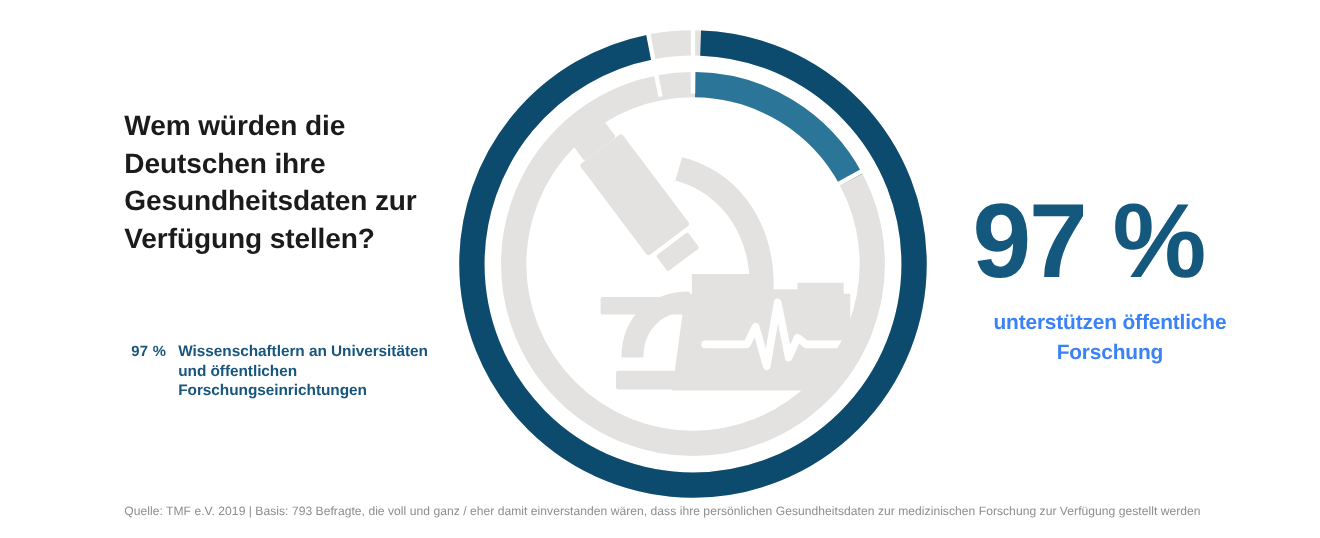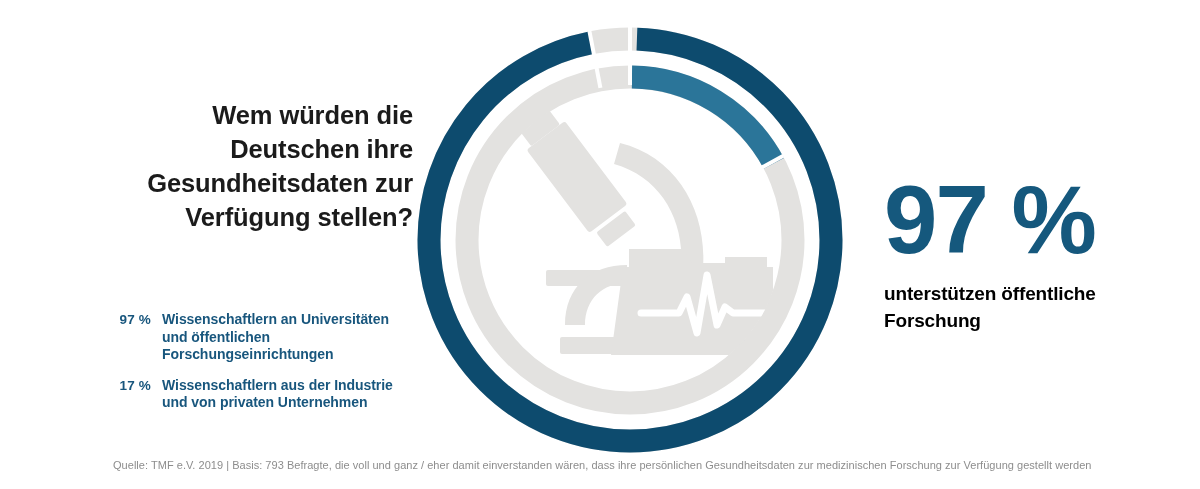--- a/index.html
+++ b/index.html
@@ -24,21 +24,20 @@
     width: 300px;
   }
   #headline {
     font-size: 25.5px;
     line-height: 34px;
     font-weight: bold;
     color: #1b1b1b;
     letter-spacing: -0.1px;
     margin: 0;
     white-space: pre-line;
-    text-align: right;
   }
 
   #legend {
     position: absolute;
     left: 113px;
     top: 311px;
     width: 320px;
   }
   .legend-row {
     display: flex;
@@ -88,24 +87,25 @@
     color: #15587d;
     line-height: 96px;
     letter-spacing: -2px;
     white-space: pre;
     margin: 0;
   }
   #stat-caption {
     margin-top: 12px;
     font-size: 19px;
     font-weight: bold;
-    color: #000000;
+    color: #3b82f6;
     line-height: 27px;
     white-space: pre-line;
     letter-spacing: -0.15px;
+    text-align: center;
   }
 
   
   #footnote {
     position: absolute;
     left: 113px;
     top: 459px;
     font-size: 11px;
     color: #8d8d8d;
     letter-spacing: 0.03px;
@@ -124,25 +124,20 @@
 </div>
 
 <div id="legend">
 
   <div class="legend-row">
     <span class="legend-pct">97 %</span>
     <span class="legend-text">Wissenschaftlern an Universitäten
 und öffentlichen Forschungseinrichtungen</span>
   </div>
 
-  <div class="legend-row">
-    <span class="legend-pct">17 %</span>
-    <span class="legend-text">Wissenschaftlern aus der Industrie
-und von privaten Unternehmen</span>
-  </div>
 
 </div>
 
 <div id="donut-chart">
   <svg width="430" height="430" viewBox="0 0 430 430">
     <defs>
       <clipPath id="inner-circle-clip">
         <circle cx="215" cy="215" r="152"></circle>
       </clipPath>
     </defs>

